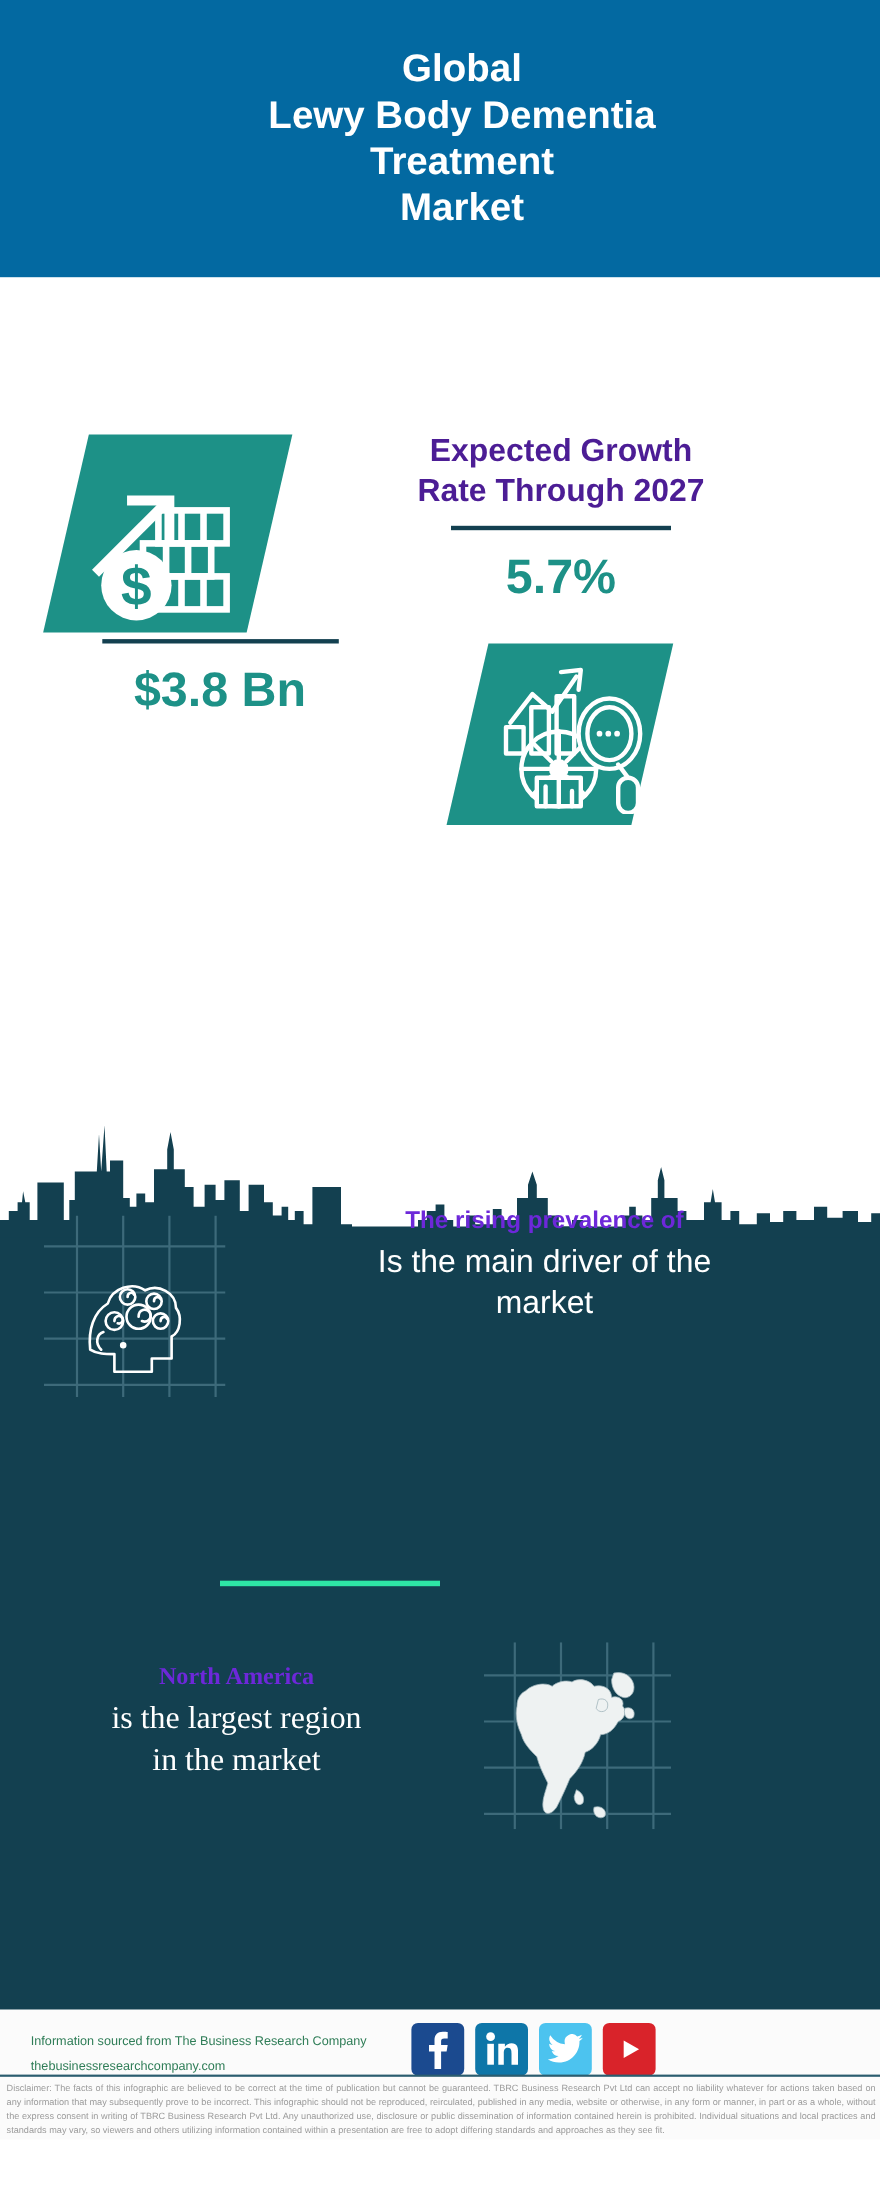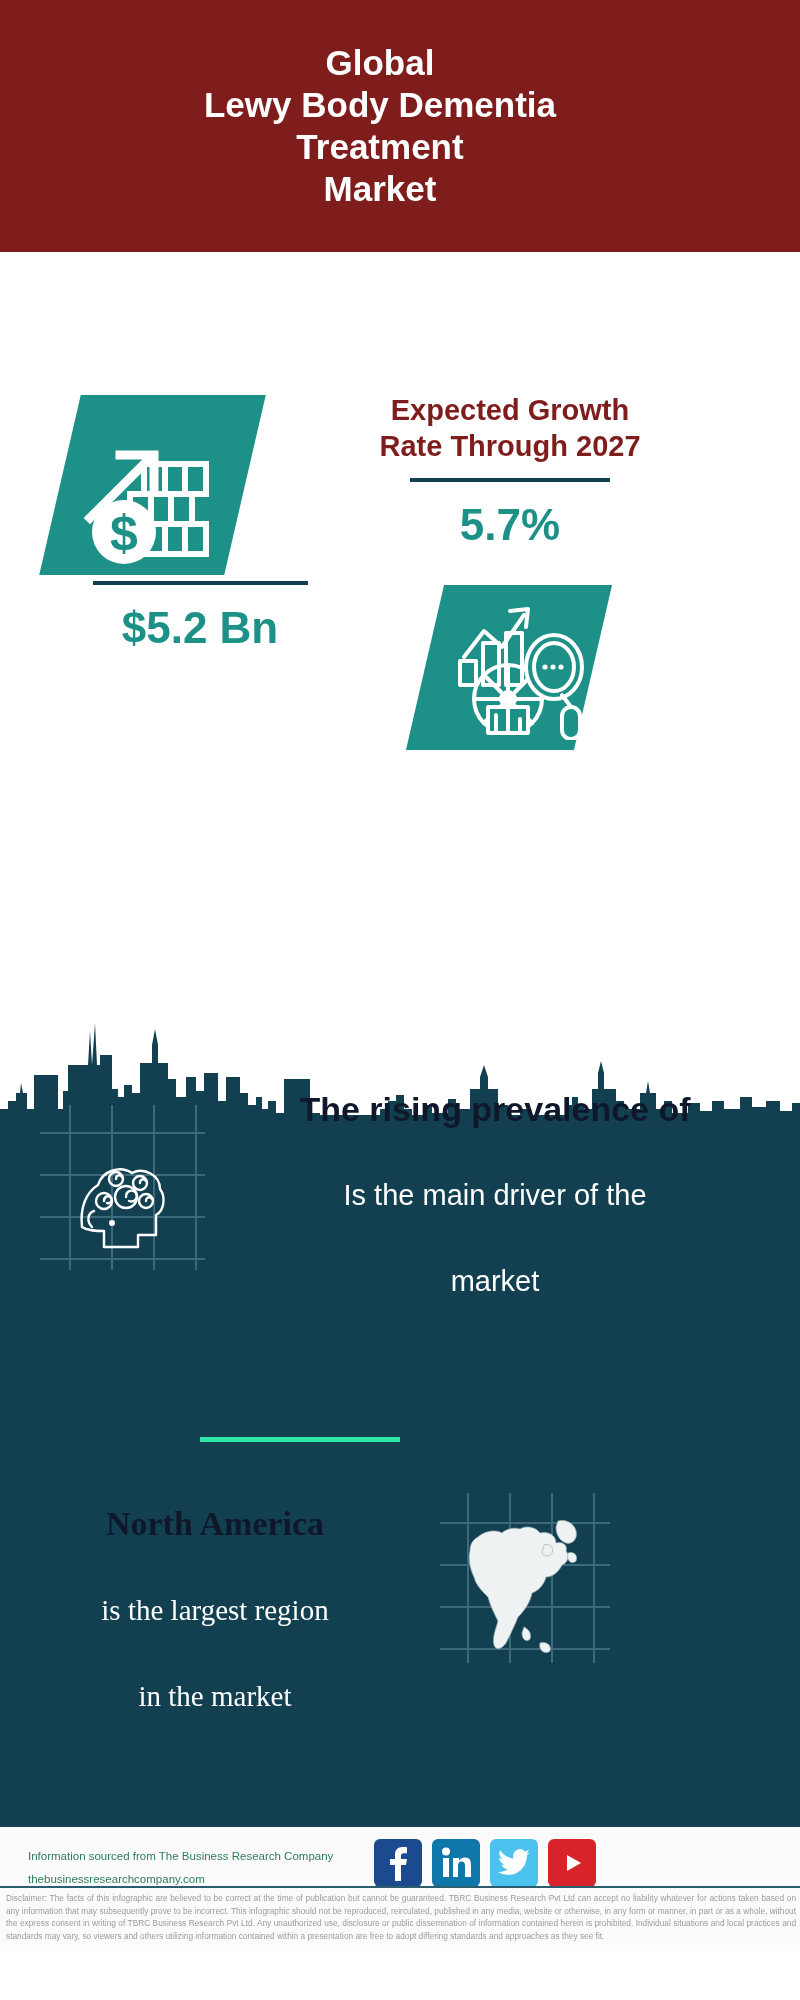--- a/index.html
+++ b/index.html
@@ -8,22 +8,22 @@
     background:#ffffff;
     font-family:"Liberation Sans", sans-serif;
     overflow:hidden;
     position:relative;
   }
   .page{position:relative;width:800px;height:2000px;background:#fff;overflow:hidden;}
 
   
   .header{
     position:absolute;left:0;top:0;width:800px;height:252px;
-    background:#7f1d1d;
-    display:flex;align-items:center;justify-content:flex-start;
+    background:#0369a1;
+    display:flex;align-items:center;justify-content:flex-end;
   }
   .header-title{
     color:#ffffff;font-weight:bold;font-size:35px;line-height:42px;
     text-align:center;letter-spacing:0px;width:760px;
   }
   .header-title .ln{display:block;}
 
   
   .stat1{position:absolute;left:0;top:252px;width:800px;height:300px;}
   .para-1{
@@ -31,21 +31,21 @@
     background:#1d9187;
     transform:skewX(-13deg);
   }
   .icon-money{
     position:absolute;left:72px;top:148px;width:170px;height:172px;
   }
   .stat1-text{
     position:absolute;left:280px;top:140px;width:460px;text-align:center;
   }
   .stat-label{
-    color:#7f1d1d;font-weight:bold;font-size:29px;line-height:36px;
+    color:#4c1d95;font-weight:bold;font-size:29px;line-height:36px;
   }
   .rule-dark{
     width:200px;height:4px;background:#134050;margin:14px auto 0 auto;
   }
   .stat-value-teal{
     color:#1d9187;font-weight:bold;font-size:44px;line-height:70px;margin-top:8px;
   }
 
   
   .stat2{position:absolute;left:0;top:540px;width:800px;height:250px;}
@@ -69,24 +69,24 @@
   }
 
   .driver-row{
     position:absolute;left:0;top:1090px;width:800px;height:270px;
   }
   .grid-brain{position:absolute;left:40px;top:15px;width:165px;height:165px;}
   .driver-text{
     position:absolute;left:215px;top:0px;width:560px;text-align:center;
   }
   .hl-green{
-    color:#0f172a;font-weight:bold;font-size:34px;line-height:38px;display:block;
+    color:#6d28d9;font-weight:bold;font-size:22px;line-height:38px;display:block;
   }
   .plain-white{
-    color:#ffffff;font-weight:normal;font-size:29px;line-height:38px;display:block;margin-top:48px;
+    color:#ffffff;font-weight:normal;font-size:29px;line-height:38px;display:block;
   }
 
   .divider-green{
     position:absolute;left:200px;top:1437px;width:200px;height:5px;background:#2ee6a5;
   }
 
   .region-row{position:absolute;left:0;top:1485px;width:800px;height:250px;font-family:Liberation Serif, serif;}
   .region-text{position:absolute;left:20px;top:20px;width:390px;text-align:center;}
   .grid-map{position:absolute;left:440px;top:8px;width:170px;height:170px;}
 
@@ -152,21 +152,21 @@
         <span>Rate Through 2027</span>
       </div>
       <div class="rule-dark"></div>
       <div class="stat-value-teal">5.7%</div>
     </div>
   </div>
 
   <div class="stat2">
     <div class="stat2-text">
       <div class="rule-dark2"></div>
-      <div class="stat-value-teal">$5.2 Bn</div>
+      <div class="stat-value-teal">$3.8 Bn</div>
     </div>
     <div class="para-2"></div>
     <svg class="icon-chart" viewBox="0 0 140 145">
       <g fill="none" stroke="#ffffff" stroke-width="4" stroke-linejoin="round" stroke-linecap="round">
         <polyline points="14,62 34,36 52,52 74,20"></polyline>
         <polyline points="60,16 78,14 76,32"></polyline>
         <rect x="10" y="66" width="16" height="24"></rect>
         <rect x="33" y="48" width="16" height="42"></rect>
         <rect x="56" y="38" width="16" height="52"></rect>
         <circle cx="58" cy="104" r="34"></circle>

